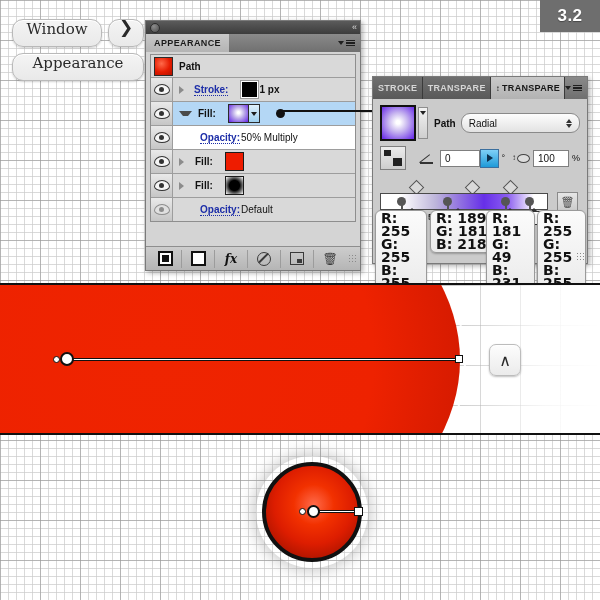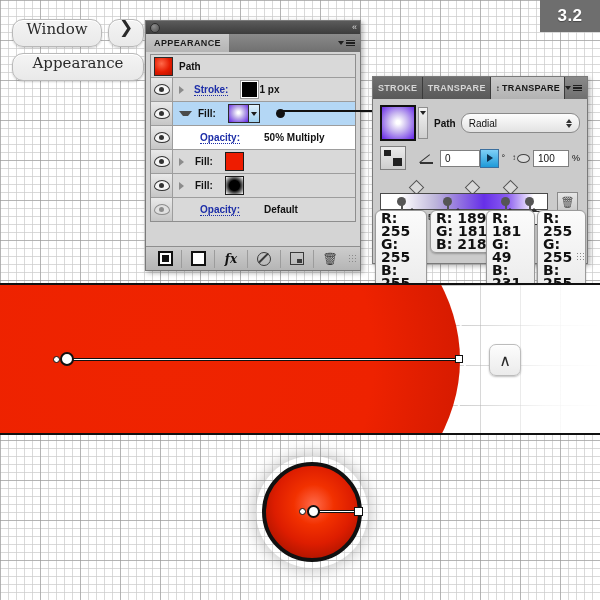--- a/index.html
+++ b/index.html
@@ -107,21 +107,21 @@
   .sw-black{width:17px;height:17px;background:#000;border:1.5px solid #9a9a9a;box-shadow:inset 0 0 0 1px #fff;margin-left:12px;flex:0 0 17px;}
   .sw-red{width:17px;height:17px;background:#ee1c00;border:1.5px solid #1b1b1b;margin-left:12px;flex:0 0 17px;}
   .sw-radial-black{width:17px;height:17px;border:1.5px solid #1b1b1b;margin-left:12px;flex:0 0 17px;
     background:radial-gradient(circle at 50% 50%,#000 42%,#ffffff 100%);}
   .sw-grad{width:19px;height:17px;border:1.5px solid #2b2b2b;margin-left:12px;flex:0 0 19px;
     background:radial-gradient(circle at 50% 45%,#ffffff 8%,#b9a8e8 45%,#6b2fe8 95%);}
   .sw-drop{width:10px;height:17px;margin-left:0;border:1.5px solid #2b2b2b;border-left:none;flex:0 0 10px;
     background:linear-gradient(to bottom,#dff0fb,#9fd0ef);display:flex;align-items:center;justify-content:center;}
   .sw-drop i{width:0;height:0;border-left:3px solid transparent;border-right:3px solid transparent;border-top:4px solid #1b1b1b;}
   .val{font-size:10px;font-weight:bold;color:#111;}
-  .val2{font-size:10px;margin-left:24px;font-weight:bold;color:#111;}
+  .val2{font-size:10px;margin-left:1px;font-weight:normal;color:#111;}
   .indent{width:22px;flex:0 0 22px;}
   .knobdot{width:9px;height:9px;border-radius:50%;background:#111;margin-left:16px;flex:0 0 9px;}
 
   .pnl-footer{
     position:absolute;left:0;bottom:0;width:100%;height:24px;
     background:linear-gradient(to bottom,#cdcdcd,#b5b5b5);
     border-top:1px solid #8e8e8e;
     display:flex;align-items:center;box-sizing:border-box;padding:0 3px;
   }
   .fbtn{flex:1;height:18px;display:flex;align-items:center;justify-content:center;

